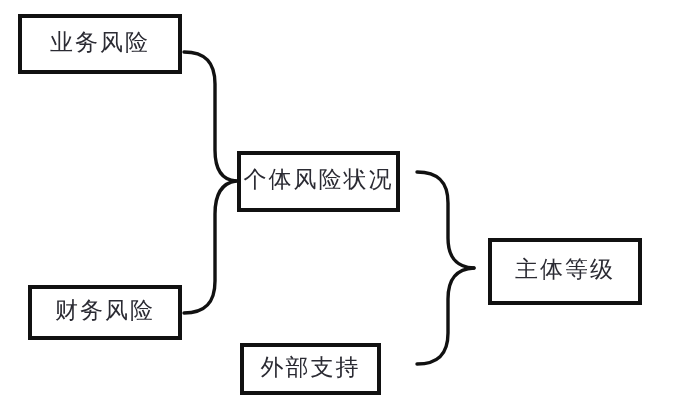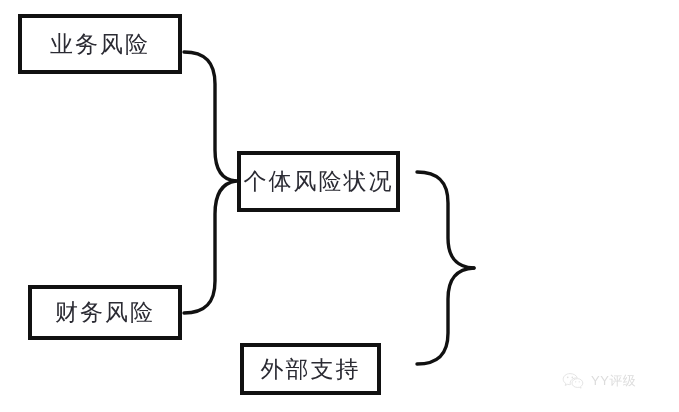--- a/index.html
+++ b/index.html
@@ -23,21 +23,21 @@
     display: flex;
     align-items: center;
     justify-content: center;
   }
   .node-label {
     color: #2b2b33;
     font-size: 23px;
     letter-spacing: 2px;
     line-height: 1;
     white-space: nowrap;
-    font-family: Liberation Sans, sans-serif;
+    font-family: Liberation Mono, monospace;
   }
   #node-business   { left: 18px;  top: 14px;  width: 164px; height: 60px; }
   #node-financial  { left: 28px;  top: 285px; width: 154px; height: 55px; }
   #node-individual { left: 237px; top: 151px; width: 163px; height: 61px; }
   #node-external   { left: 240px; top: 343px; width: 141px; height: 52px; }
   #node-entity     { left: 488px; top: 238px; width: 154px; height: 67px; }
 
   #connectors {
     position: absolute;
     left: 0;
@@ -112,26 +112,18 @@
   </div>
 
   <div class="node" id="node-financial">
     <span class="node-label">财务风险</span>
   </div>
 
   <div class="node" id="node-external">
     <span class="node-label">外部支持</span>
   </div>
 
+  <div class="node" id="node-entity">
+    <span class="node-label">主体等级</span>
+  </div>
 
-  <div id="watermark">
-    <svg class="wm-icon" viewBox="0 0 28 22" xmlns="http://www.w3.org/2000/svg">
-      <path d="M10.2 1.6C5.4 1.6 1.5 4.8 1.5 8.7c0 2.2 1.3 4.2 3.3 5.5l-0.8 2.5 2.9-1.5c0.9 0.25 1.9 0.4 2.9 0.4 0.3 0 0.6 0 0.9-0.04-0.2-0.6-0.3-1.2-0.3-1.85 0-3.7 3.6-6.7 8.1-6.7 0.3 0 0.6 0.01 0.9 0.04C18.7 4.05 14.9 1.6 10.2 1.6z" fill="none" stroke="#9a9a9a" stroke-width="1.1"></path>
-      <circle cx="7.3" cy="6.4" r="1.05" fill="#9a9a9a"></circle>
-      <circle cx="13.1" cy="6.4" r="1.05" fill="#9a9a9a"></circle>
-      <path d="M26.5 13.6c0-3.1-3.1-5.6-6.9-5.6s-6.9 2.5-6.9 5.6c0 3.1 3.1 5.6 6.9 5.6 0.8 0 1.6-0.1 2.3-0.3l2.4 1.2-0.65-2.0c1.7-1.0 2.85-2.65 2.85-4.5z" fill="none" stroke="#9a9a9a" stroke-width="1.1"></path>
-      <circle cx="17.4" cy="12.1" r="0.85" fill="#9a9a9a"></circle>
-      <circle cx="21.9" cy="12.1" r="0.85" fill="#9a9a9a"></circle>
-    </svg>
-    <span class="wm-text">YY评级</span>
-  </div>
 
 </div>
 
 </body></html>

